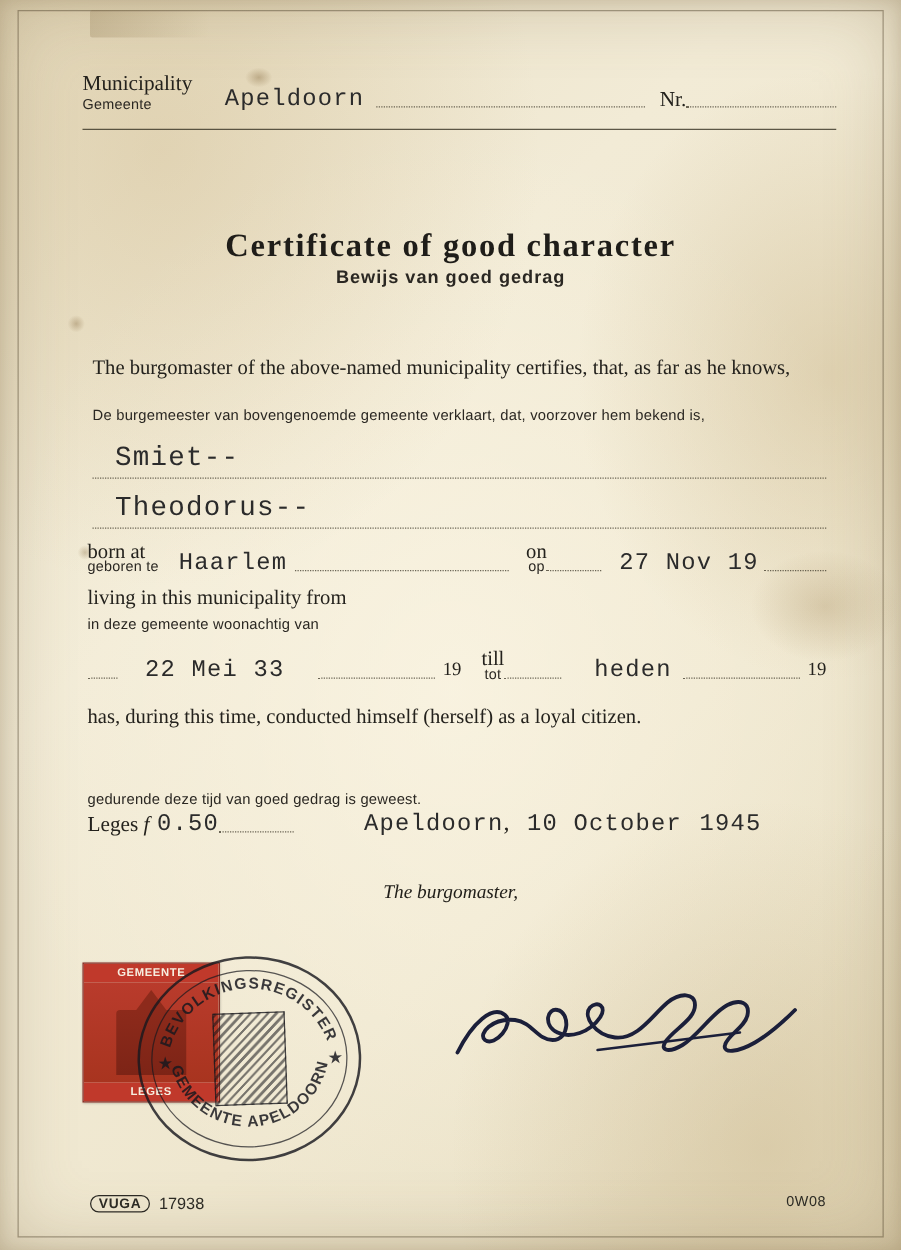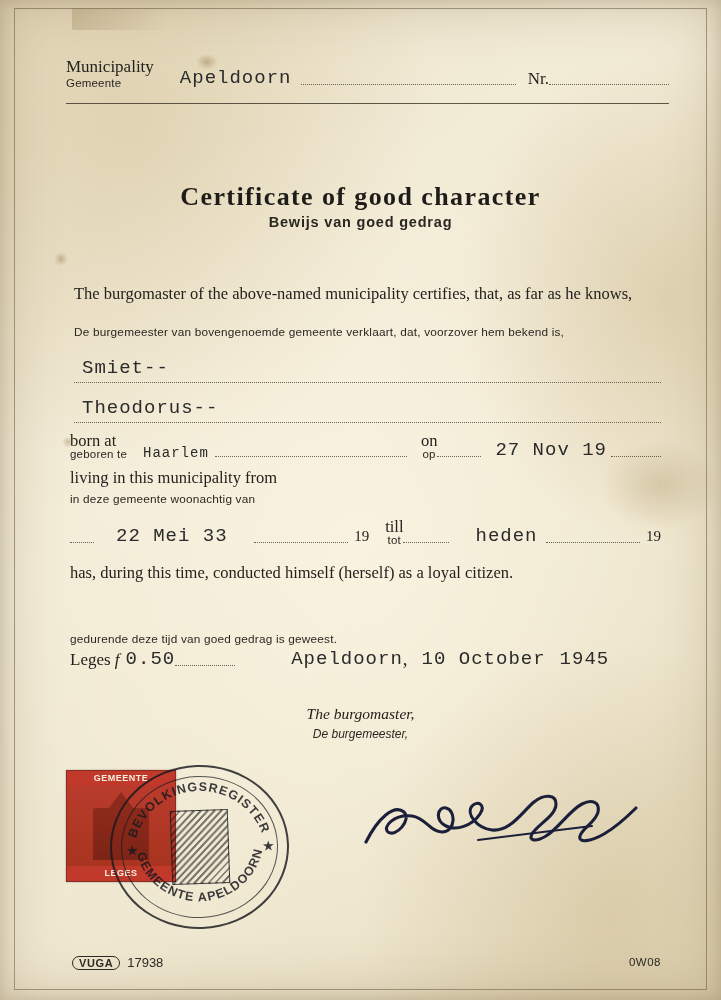--- a/index.html
+++ b/index.html
@@ -163,23 +163,23 @@
   
   .nameline {
     position: absolute;
     left: 74px;
     right: 60px;
     height: 30px;
     border-bottom: 1px dotted rgba(60,55,40,0.75);
   }
   .nameline span {
     position: absolute;
-    left: 8px;
+    left: 18px;
     bottom: 3px;
-    font-size: 19px;
+    font-size: 22px;
   }
   #name1 { top: 352px; }
   #name2 { top: 392px; }
 
   
   .row {
     position: absolute;
     display: flex;
     align-items: flex-end;
     left: 70px;
@@ -187,21 +187,21 @@
   }
   .lbl-stack {
     line-height: 1.04;
     white-space: nowrap;
   }
   .lbl-stack .eng { font-size: 16.5px; display: block;}
   .lbl-stack .ned { font-size: 11.5px; display: block; }
 
   #born-row { top: 432px; }
   #born-row .v-place {
-    font-size: 14px;
+    font-size: 19px;
     margin: 0 6px 0 16px;
     white-space: nowrap;
   }
   #born-row .v-date {
     font-size: 19px;
     margin: 0 4px 0 14px;
     white-space: nowrap;
   }
 
   .living {
@@ -495,21 +495,20 @@
       </div>
       <div class="typed v-fee">0.50</div>
       <div class="dots" style="max-width:60px;"></div>
       <div class="typed v-place2">Apeldoorn</div>
       <div class="eng comma">,</div>
       <div class="typed v-date2">10 October</div>
       <div class="typed v-year">1945</div>
     </div>
 
     <div class="sig-label eng">The burgomaster,</div>
-    <div class="sig-label-nl">De burgemeester,</div>
 
     <div class="signature">
       <svg width="290" height="80" viewBox="0 0 290 80" fill="none">
         <path d="M6 62 C18 38, 34 24, 44 32 C52 39, 36 58, 28 52 C22 47, 34 34, 52 36 C66 38, 70 52, 82 52 C96 52, 96 30, 86 28 C78 26, 74 40, 86 46 C96 51, 112 46, 120 34 C126 25, 118 20, 112 26 C106 33, 116 48, 132 50 C150 52, 162 32, 174 22 C184 14, 196 14, 196 24 C196 36, 178 44, 172 54 C168 61, 176 62, 186 56 C198 49, 210 30, 222 24 C232 19, 240 22, 238 32 C236 42, 222 48, 220 56 C218 63, 230 62, 244 54 C256 47, 268 36, 276 28" stroke="#1b1f3a" stroke-width="3.1" stroke-linecap="round" stroke-linejoin="round"></path>
         <path d="M118 60 C142 57, 186 52, 232 46" stroke="#1b1f3a" stroke-width="2" stroke-linecap="round"></path>
       </svg>
     </div>
 
     <div class="stamp-rev">
       <div class="srtop">GEMEENTE APELDOORN</div>

